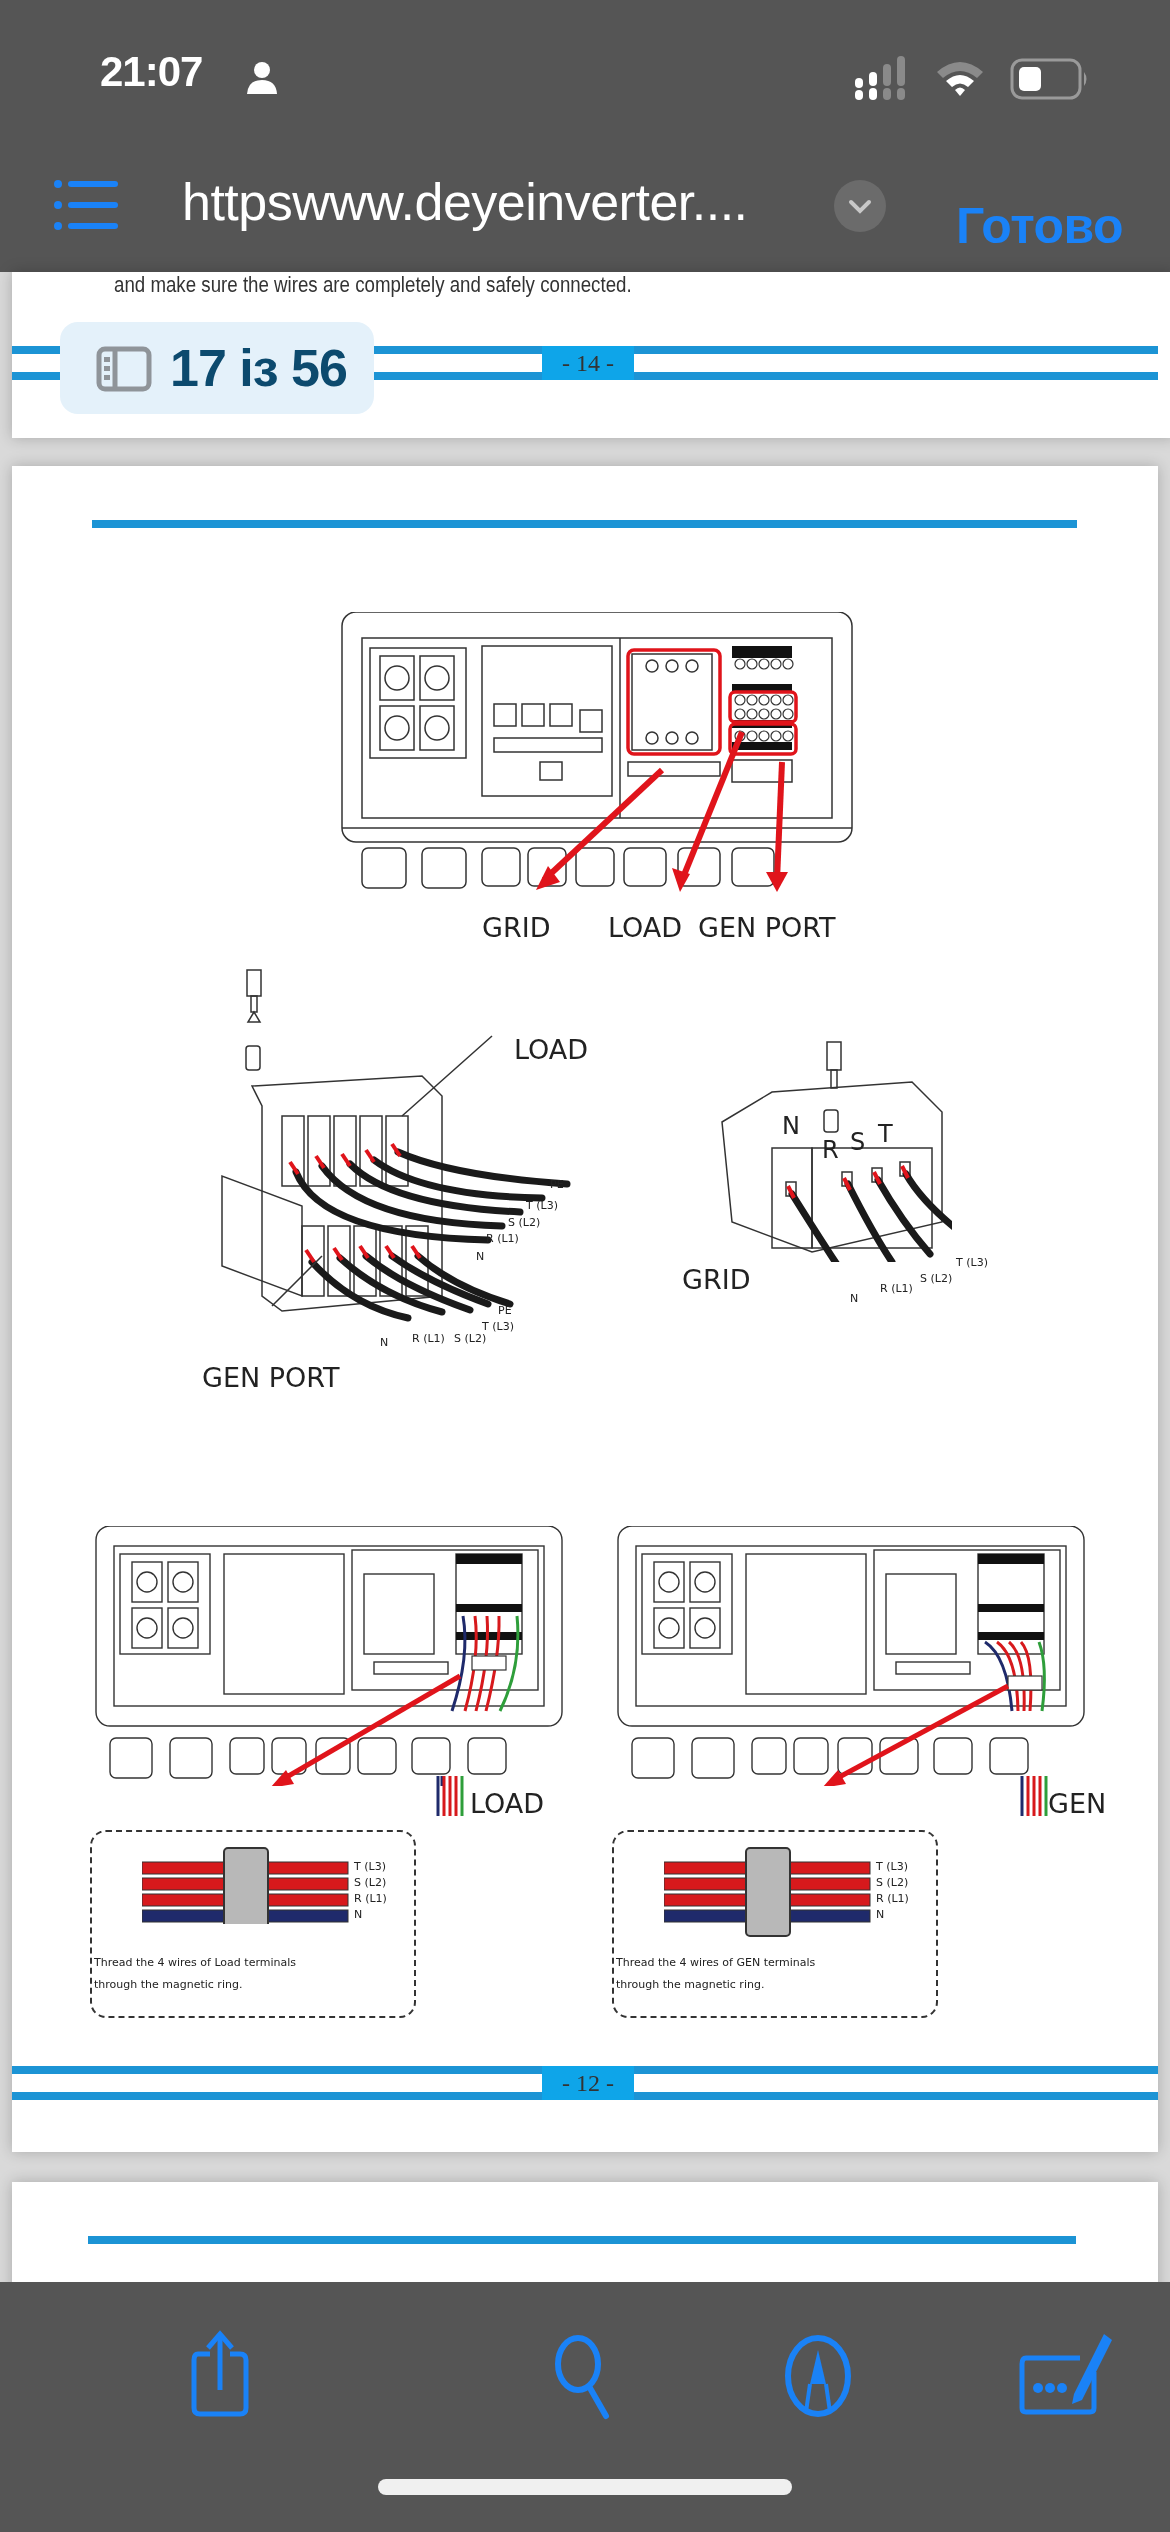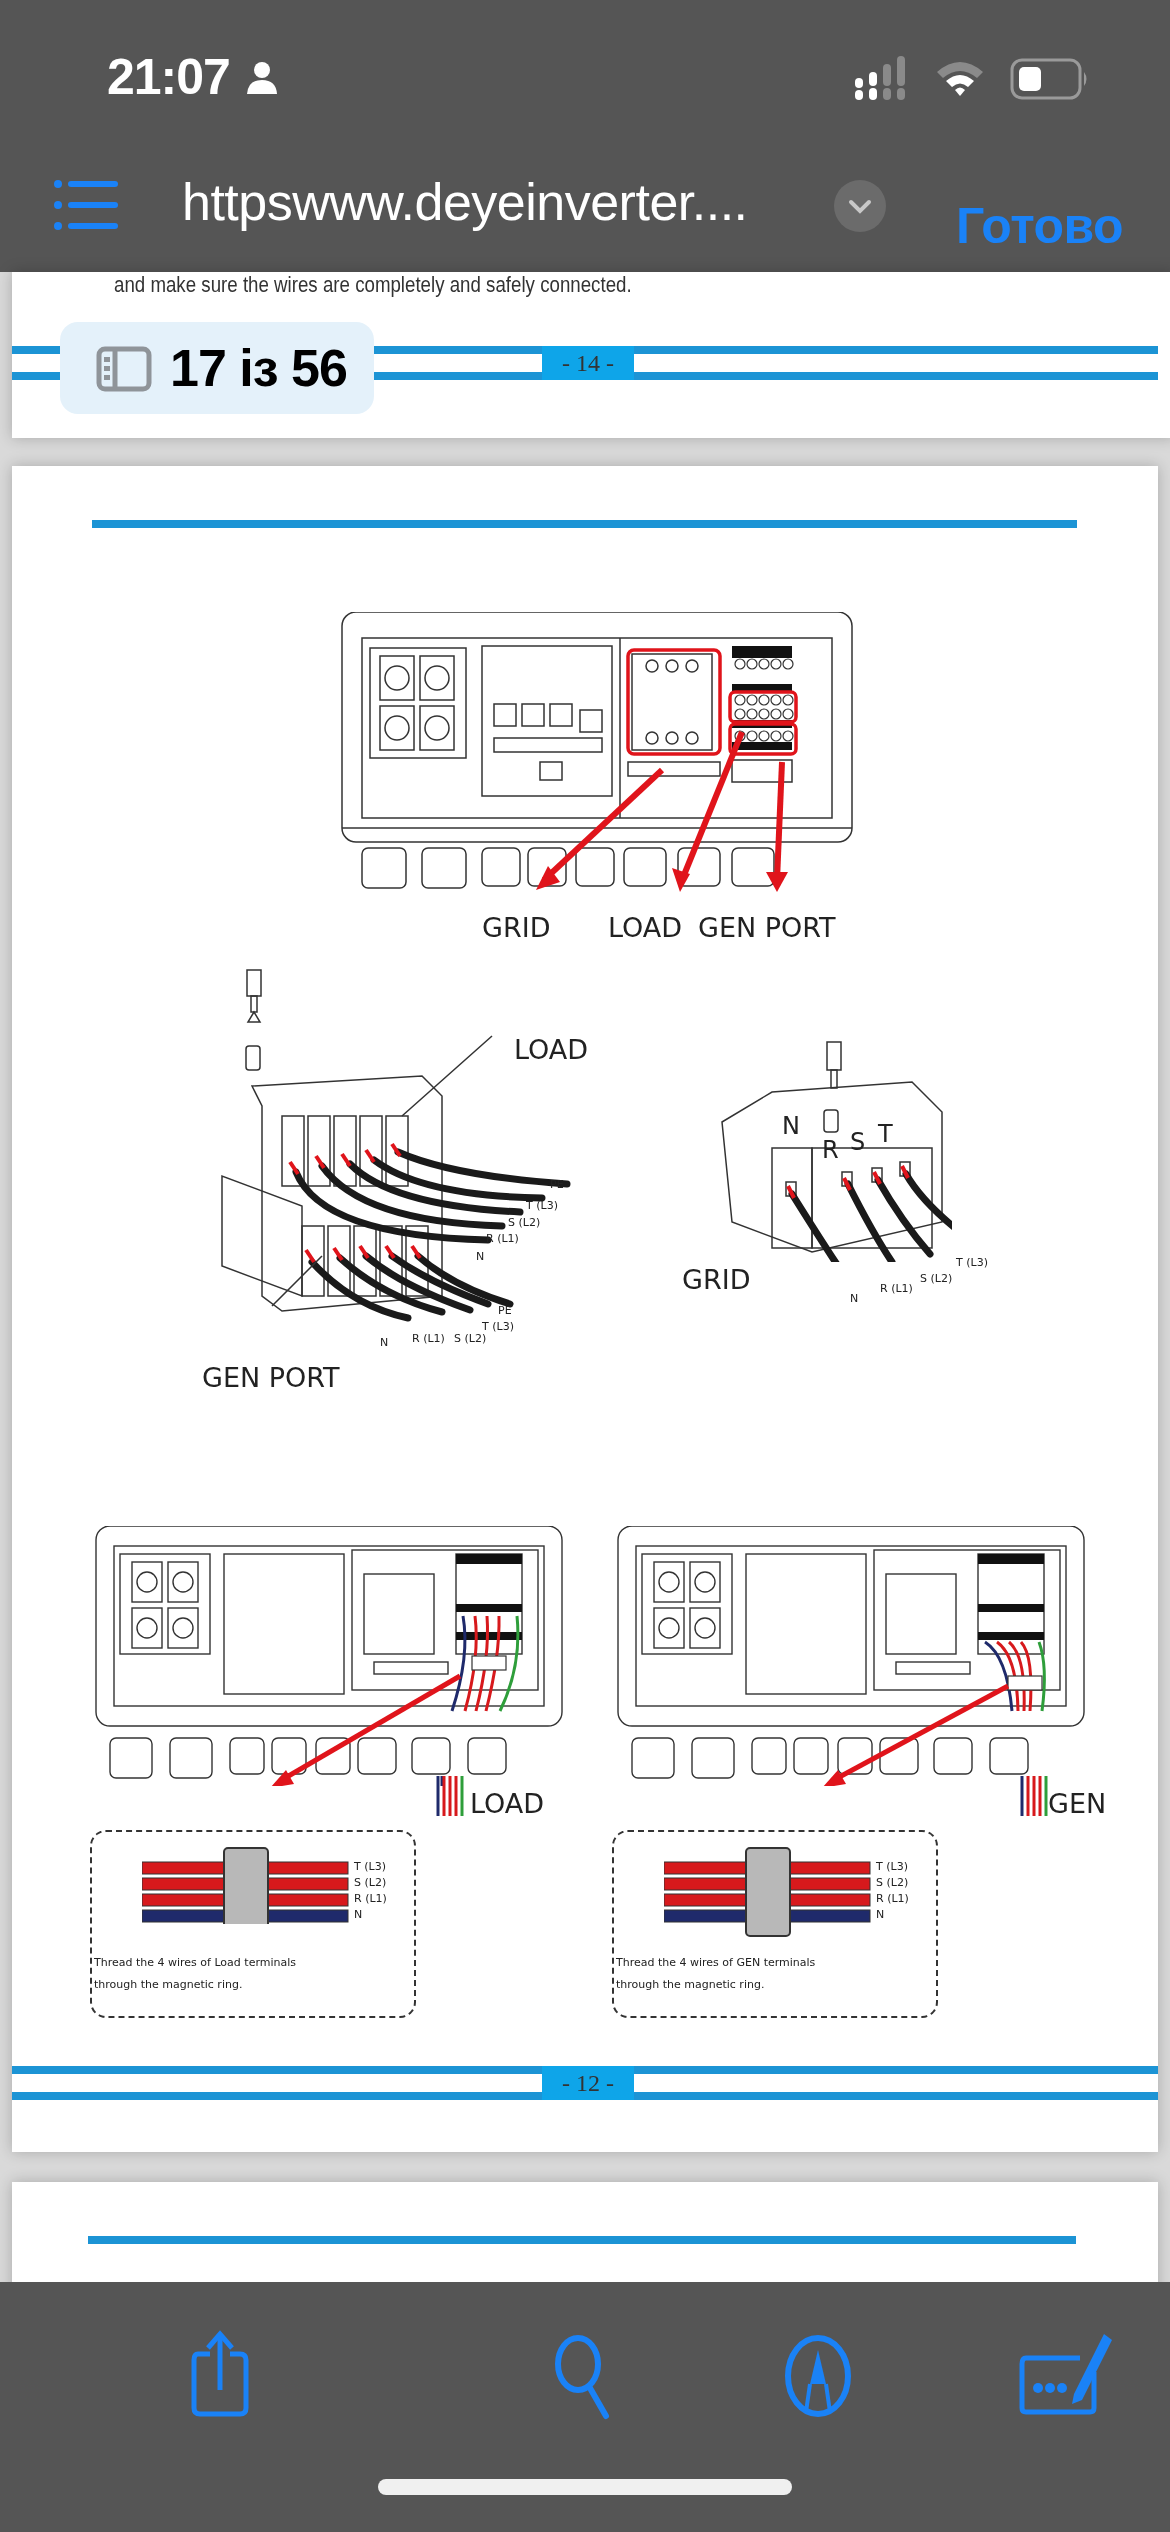--- a/index.html
+++ b/index.html
@@ -5,21 +5,21 @@
   html, body { margin: 0; padding: 0; }
   body {
     width: 1170px; height: 2532px; overflow: hidden; position: relative;
     background: #d9d9d9;
     font-family: "Liberation Sans", sans-serif;
   }
   .statusbar {
     position: absolute; left: 0; top: 0; width: 1170px; height: 150px;
     background: #555555; color: #fff;
   }
-  .time { position: absolute; left: 100px; top: 48px; font-size: 50px; font-weight: bold; letter-spacing: -1px; margin-left: 7px; }
+  .time { position: absolute; left: 100px; top: 48px; font-size: 42px; font-weight: bold; letter-spacing: -1px; }
   .person-icon { position: absolute; left: 244px; top: 60px; width: 36px; height: 36px; }
   .signal-icon { position: absolute; left: 855px; top: 56px; }
   .wifi-icon { position: absolute; left: 935px; top: 58px; }
   .battery-icon { position: absolute; left: 1010px; top: 58px; }
 
   .navbar {
     position: absolute; left: 0; top: 150px; width: 1170px; height: 122px;
     background: #555555;
   }
   .toc-icon { position: absolute; left: 54px; top: 180px; }
@@ -35,21 +35,21 @@
   .tail-text { position: absolute; left: 102px; top: 0px; font-size: 22px; color: #333; white-space: nowrap; transform: scaleX(0.85); transform-origin: left top; }
 
   .blue-bar { position: absolute; height: 8px; background: #1c94d5; }
   .pnum { position: absolute; font-family: "Liberation Serif", serif; font-size: 24px; color: #333; background: #0ea5e9; text-align: center; }
 
   .page-pill {
     position: absolute; left: 60px; top: 322px; width: 314px; height: 92px;
     background: #e4f1fa; border-radius: 18px;
   }
   .page-pill .pill-icon { position: absolute; left: 36px; top: 24px; }
-  .page-pill .pill-text { position: absolute; left: 110px; top: 16px; font-size: 52px; color: #000000; font-weight: bold; letter-spacing: -1px; }
+  .page-pill .pill-text { position: absolute; left: 110px; top: 16px; font-size: 52px; color: #0c4a6e; font-weight: bold; letter-spacing: -1px; }
 
   .lbl { position: absolute; font-family: "DejaVu Sans", sans-serif; color: #222; white-space: nowrap; }
   .lbl-big { font-size: 27px; }
   .lbl-small { font-size: 11px; }
   .lbl-cap { font-size: 11px; }
 
   .toolbar { position: absolute; left: 0; top: 2282px; width: 1170px; height: 250px; background: #555555; }
   .tb-btn { position: absolute; }
   .home-indicator { position: absolute; left: 378px; top: 2479px; width: 414px; height: 16px; border-radius: 8px; background: #f0f0f0; }
 </style>

